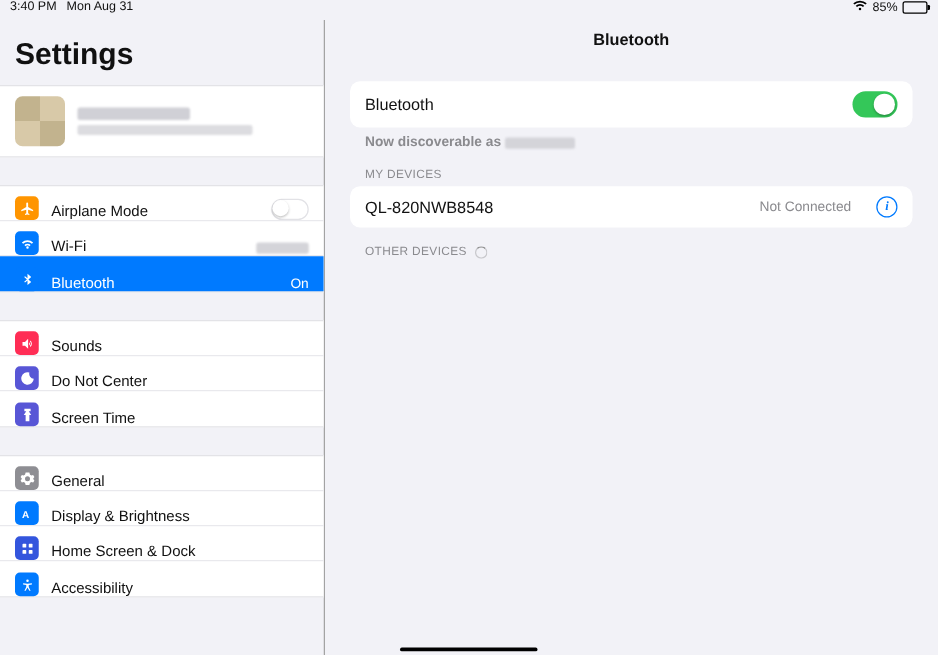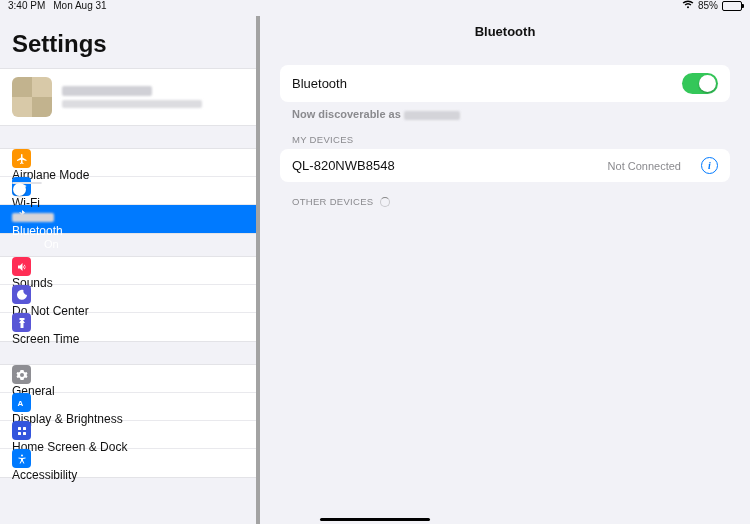--- a/index.html
+++ b/index.html
@@ -22,31 +22,31 @@
     font-size: 10px;
     font-weight: 500;
   }
   .status-left { display: flex; gap: 8px; align-items:center;}
   .status-right { display: flex; gap: 4px; align-items:center;}
   .battery-icon { width: 20px; height: 10px; border:1px solid #000; border-radius:2px; position:relative; }
   .battery-icon::after { content:""; position:absolute; right:-3px; top:2px; width:2px; height:4px; background:#000; border-radius:0 1px 1px 0;}
   .battery-fill { background:#000; height:100%; width:85%; border-radius:1px;}
   
   .app { display:flex; height:calc(100% - 16px); position:relative;}
-  .sidebar { width:260px; background:#f2f2f7; border-right:4px solid #a3a3a3; overflow-y:auto;}
+  .sidebar { width:260px; background:#f2f2f7; border-right:1px solid #a3a3a3; overflow-y:auto;}
   .detail { flex:1; background:#f2f2f7; position:relative; }
   .settings-title { font-size:24px; font-weight:700; padding:14px 12px 10px; }
   
   .profile-row { background:#fff; border-top:1px solid #e3e3e7; border-bottom:1px solid #e3e3e7; padding:8px 12px; display:flex; align-items:center; gap:10px; }
   .avatar { width:40px; height:40px; border-radius:6px; background:repeating-conic-gradient(#d8c9a8 0% 25%, #c2b38e 0% 50%); filter: blur(0.3px); }
   .profile-text-top { width:90px; height:10px; background:#d0d0d6; border-radius:2px; filter: blur(1px); margin-bottom:4px;}
   .profile-text-bottom { width:140px; height:8px; background:#dcdce0; border-radius:2px; filter: blur(1px);}
   
   .group { margin-top:22px; background:#fff; border-top:1px solid #e3e3e7; border-bottom:1px solid #e3e3e7; }
-  .row { display:flex; align-items:flex-start; height:28px; padding:0 12px; border-bottom:1px solid #e9e9ed;flex-direction:column; }
+  .row { display:flex; align-items:flex-end; height:28px; padding:0 12px; gap:10px; border-bottom:1px solid #e9e9ed; }
   .row:last-child { border-bottom:none; }
   .row .icon { width:19px; height:19px; border-radius:4px; display:flex; align-items:center; justify-content:center; flex-shrink:0;}
   .row .icon svg { width:12px; height:12px; fill:#fff; }
   .row .label { flex:1; font-size:12px; }
   .row .detail-text { color:#8a8a8e; font-size:11px; }
   .row.selected { background:#007aff; color:#fff; }
   .row.selected .detail-text { color:#fff;margin-left:32px; }
   .row.selected .icon { filter:none; }
   
   .mini-off-toggle { width:30px; height:17px; border:1.5px solid #e2e2e6; border-radius:17px; background:#fff; position:relative;}

